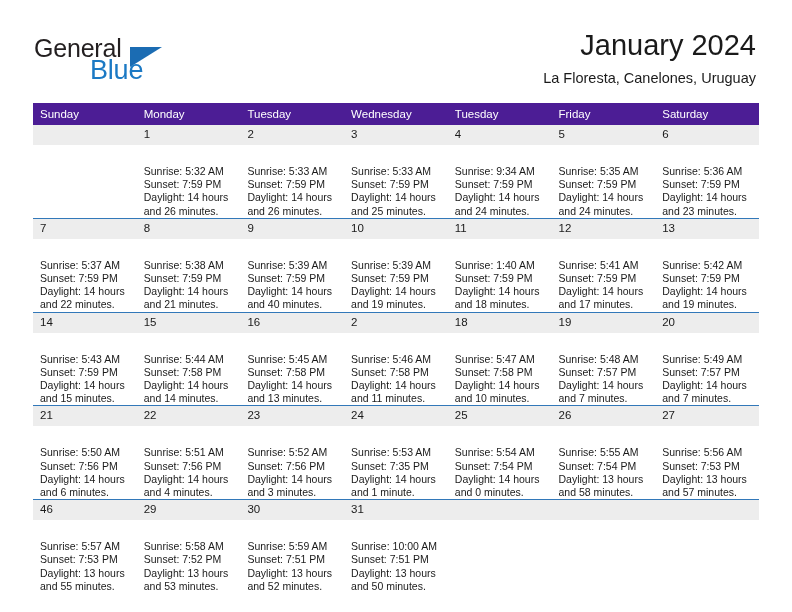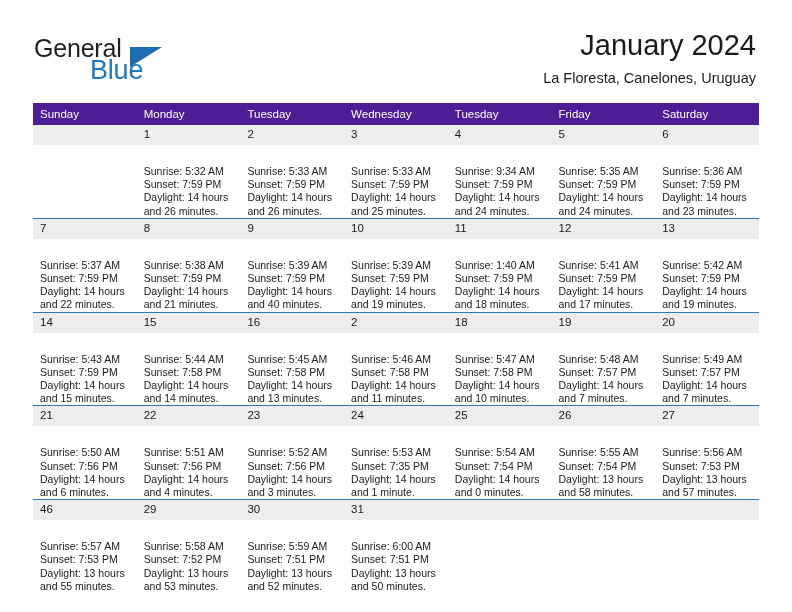--- a/index.html
+++ b/index.html
@@ -460,21 +460,21 @@
               <div class="details">
                 <div>Sunrise: 5:59 AM</div>
                 <div>Sunset: 7:51 PM</div>
                 <div>Daylight: 13 hours</div>
                 <div>and 52 minutes.</div>
               </div>
             </td>
             <td>
               <div class="daynum">31</div>
               <div class="details">
-                <div>Sunrise: 6:00 AM</div>
+                <div>Sunrise: 10:00 AM</div>
                 <div>Sunset: 7:51 PM</div>
                 <div>Daylight: 13 hours</div>
                 <div>and 50 minutes.</div>
               </div>
             </td>
             <td>
               <div class="daynum empty"></div>
             </td>
             <td>
               <div class="daynum empty"></div>

